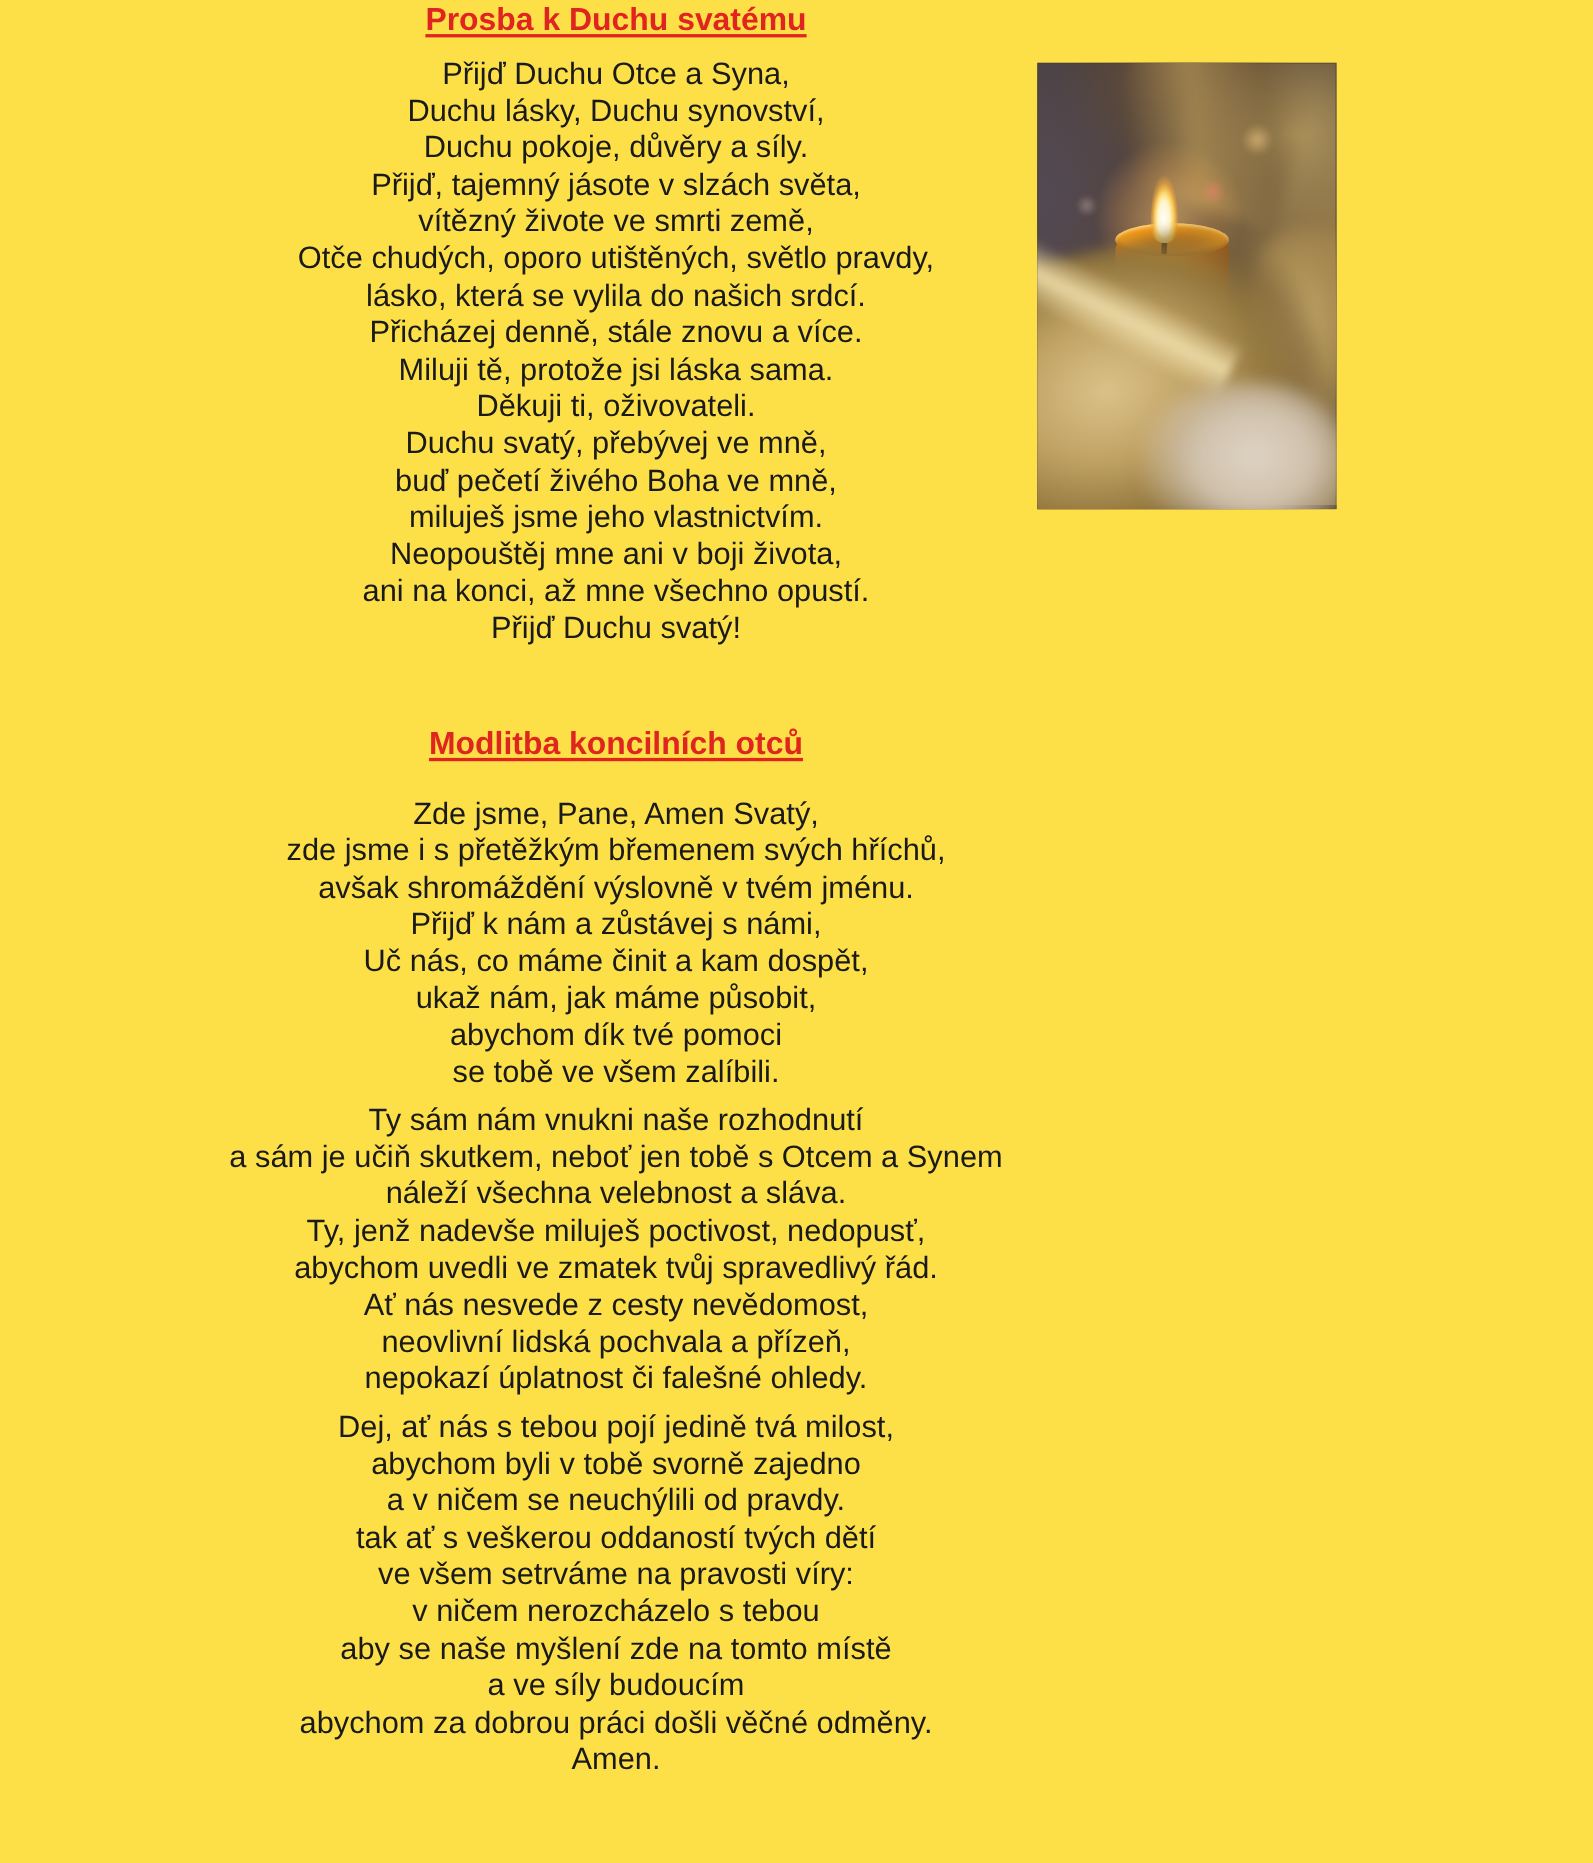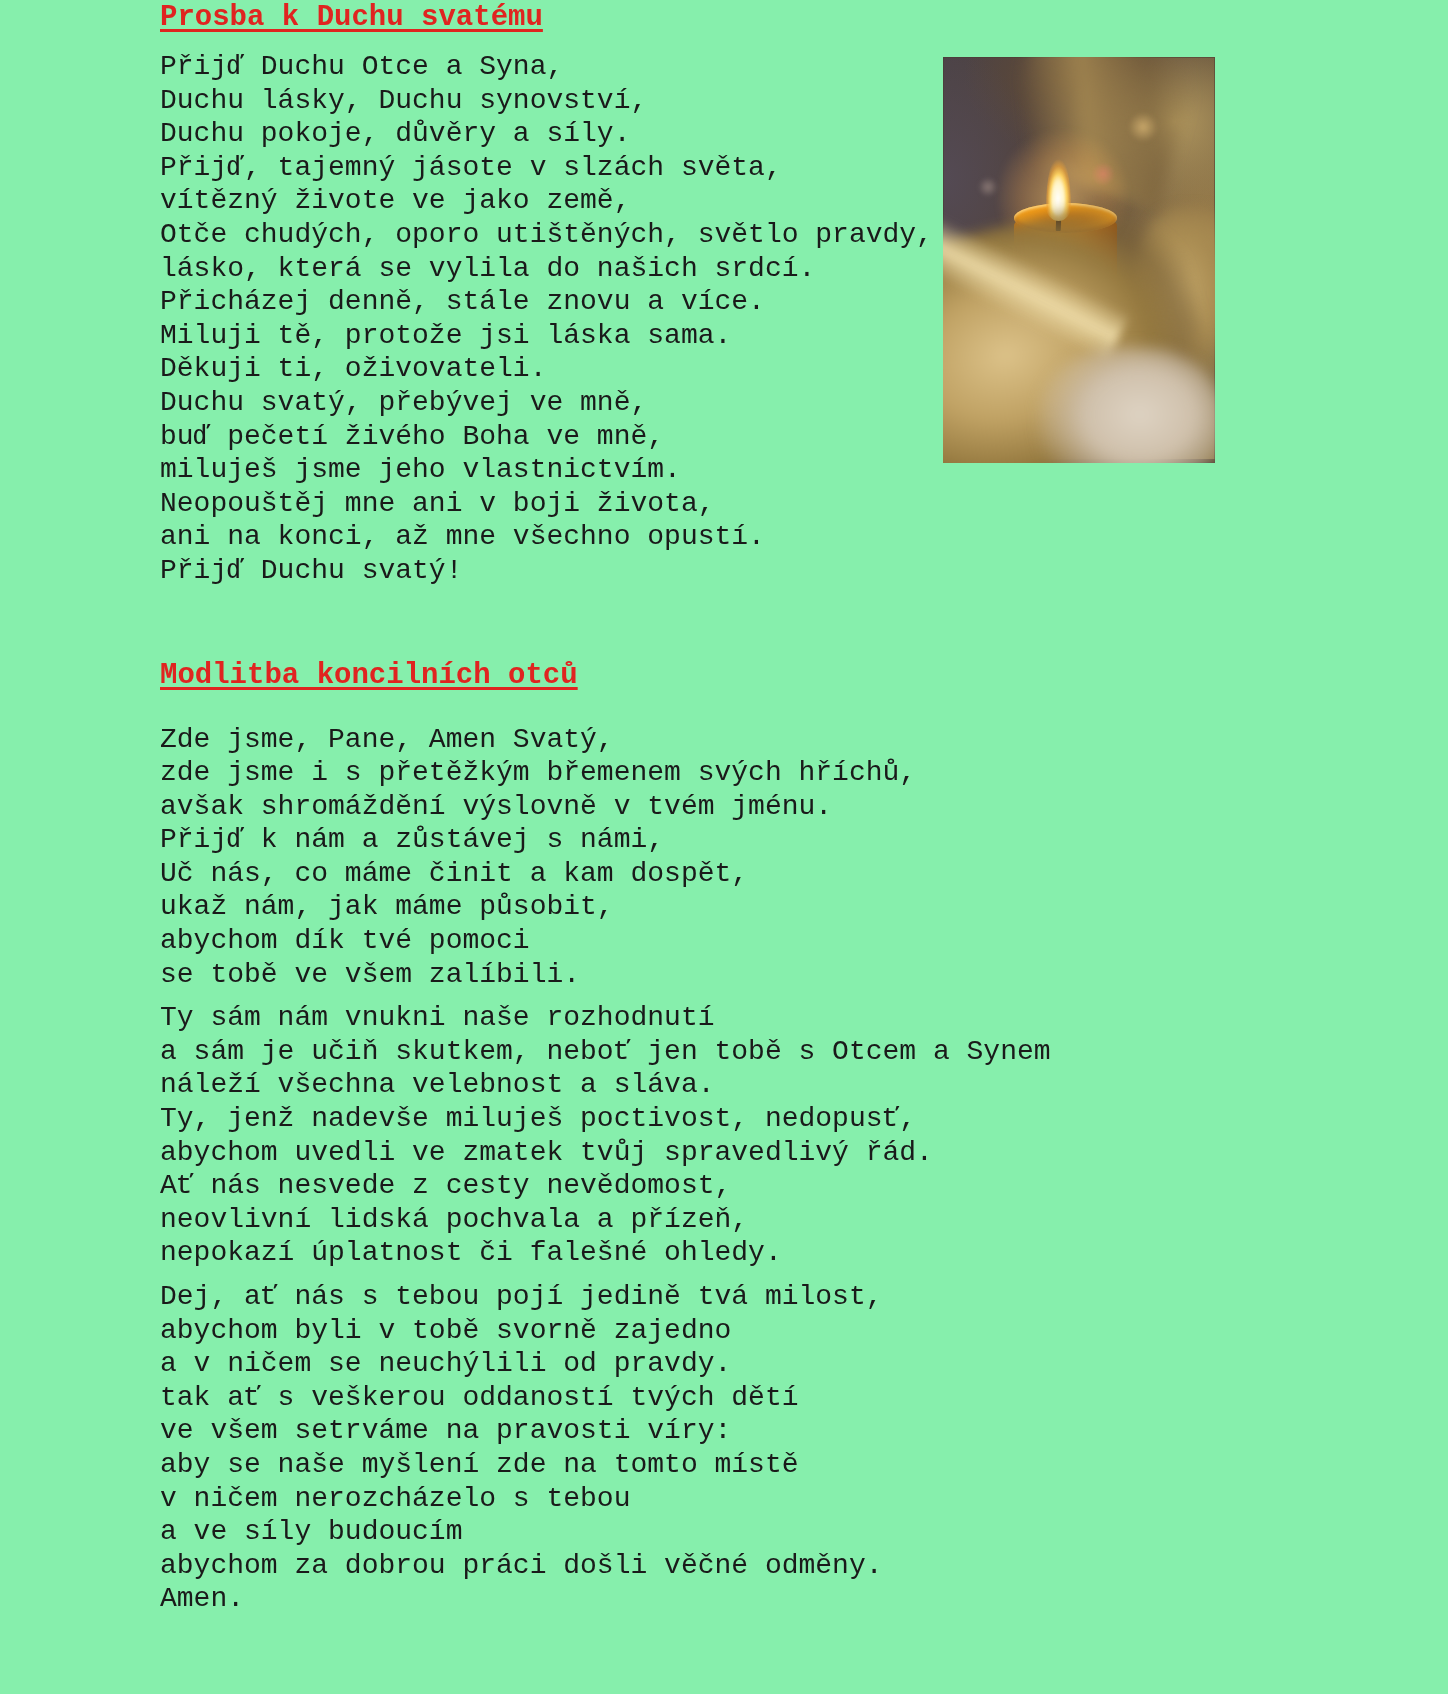--- a/index.html
+++ b/index.html
@@ -5,24 +5,25 @@
 <style>
   html, body {
     margin: 0;
     padding: 0;
     background: #ffffff;
   }
   .page {
     position: relative;
     width: 1448px;
     height: 1694px;
-    background: #86efac;
+    background: #fde047;
     overflow: hidden;
-    font-family: Liberation Mono, monospace;
+    font-family: Liberation Sans, sans-serif;
     color: #1a1a1a;
+    text-align: center;
   }
   .content {
     position: absolute;
     left: 160px;
     top: 0;
     width: 800px;
   }
   h2.title {
     font-size: 29px;
     line-height: 36px;
@@ -142,21 +143,21 @@
 
 <div class="page">
 
   <div class="content">
     <h2 class="title">Prosba k Duchu svatému</h2>
     <p class="poem">
         <span class="line">Přijď Duchu Otce a Syna,</span>
         <span class="line">Duchu lásky, Duchu synovství,</span>
         <span class="line">Duchu pokoje, důvěry a síly.</span>
         <span class="line">Přijď, tajemný jásote v slzách světa,</span>
-        <span class="line">vítězný živote ve jako země,</span>
+        <span class="line">vítězný živote ve smrti země,</span>
         <span class="line">Otče chudých, oporo utištěných, světlo pravdy,</span>
         <span class="line">lásko, která se vylila do našich srdcí.</span>
         <span class="line">Přicházej denně, stále znovu a více.</span>
         <span class="line">Miluji tě, protože jsi láska sama.</span>
         <span class="line">Děkuji ti, oživovateli.</span>
         <span class="line">Duchu svatý, přebývej ve mně,</span>
         <span class="line">buď pečetí živého Boha ve mně,</span>
         <span class="line">miluješ jsme jeho vlastnictvím.</span>
         <span class="line">Neopouštěj mne ani v boji života,</span>
         <span class="line">ani na konci, až mne všechno opustí.</span>
@@ -183,22 +184,22 @@
         <span class="line">Ať nás nesvede z cesty nevědomost,</span>
         <span class="line">neovlivní lidská pochvala a přízeň,</span>
         <span class="line">nepokazí úplatnost či falešné ohledy.</span>
       </p>
     <p class="poem">
         <span class="line">Dej, ať nás s tebou pojí jedině tvá milost,</span>
         <span class="line">abychom byli v tobě svorně zajedno</span>
         <span class="line">a v ničem se neuchýlili od pravdy.</span>
         <span class="line">tak ať s veškerou oddaností tvých dětí</span>
         <span class="line">ve všem setrváme na pravosti víry:</span>
+        <span class="line">v ničem nerozcházelo s tebou</span>
         <span class="line">aby se naše myšlení zde na tomto místě</span>
-        <span class="line">v ničem nerozcházelo s tebou</span>
         <span class="line">a ve síly budoucím</span>
         <span class="line">abychom za dobrou práci došli věčné odměny.</span>
         <span class="line">Amen.</span>
       </p>
   </div>
 
   <div class="photo">
     <div class="ph-ribbon"></div>
     <div class="ph-bokeh-pink"></div>
     <div class="ph-bokeh-gold1"></div>

